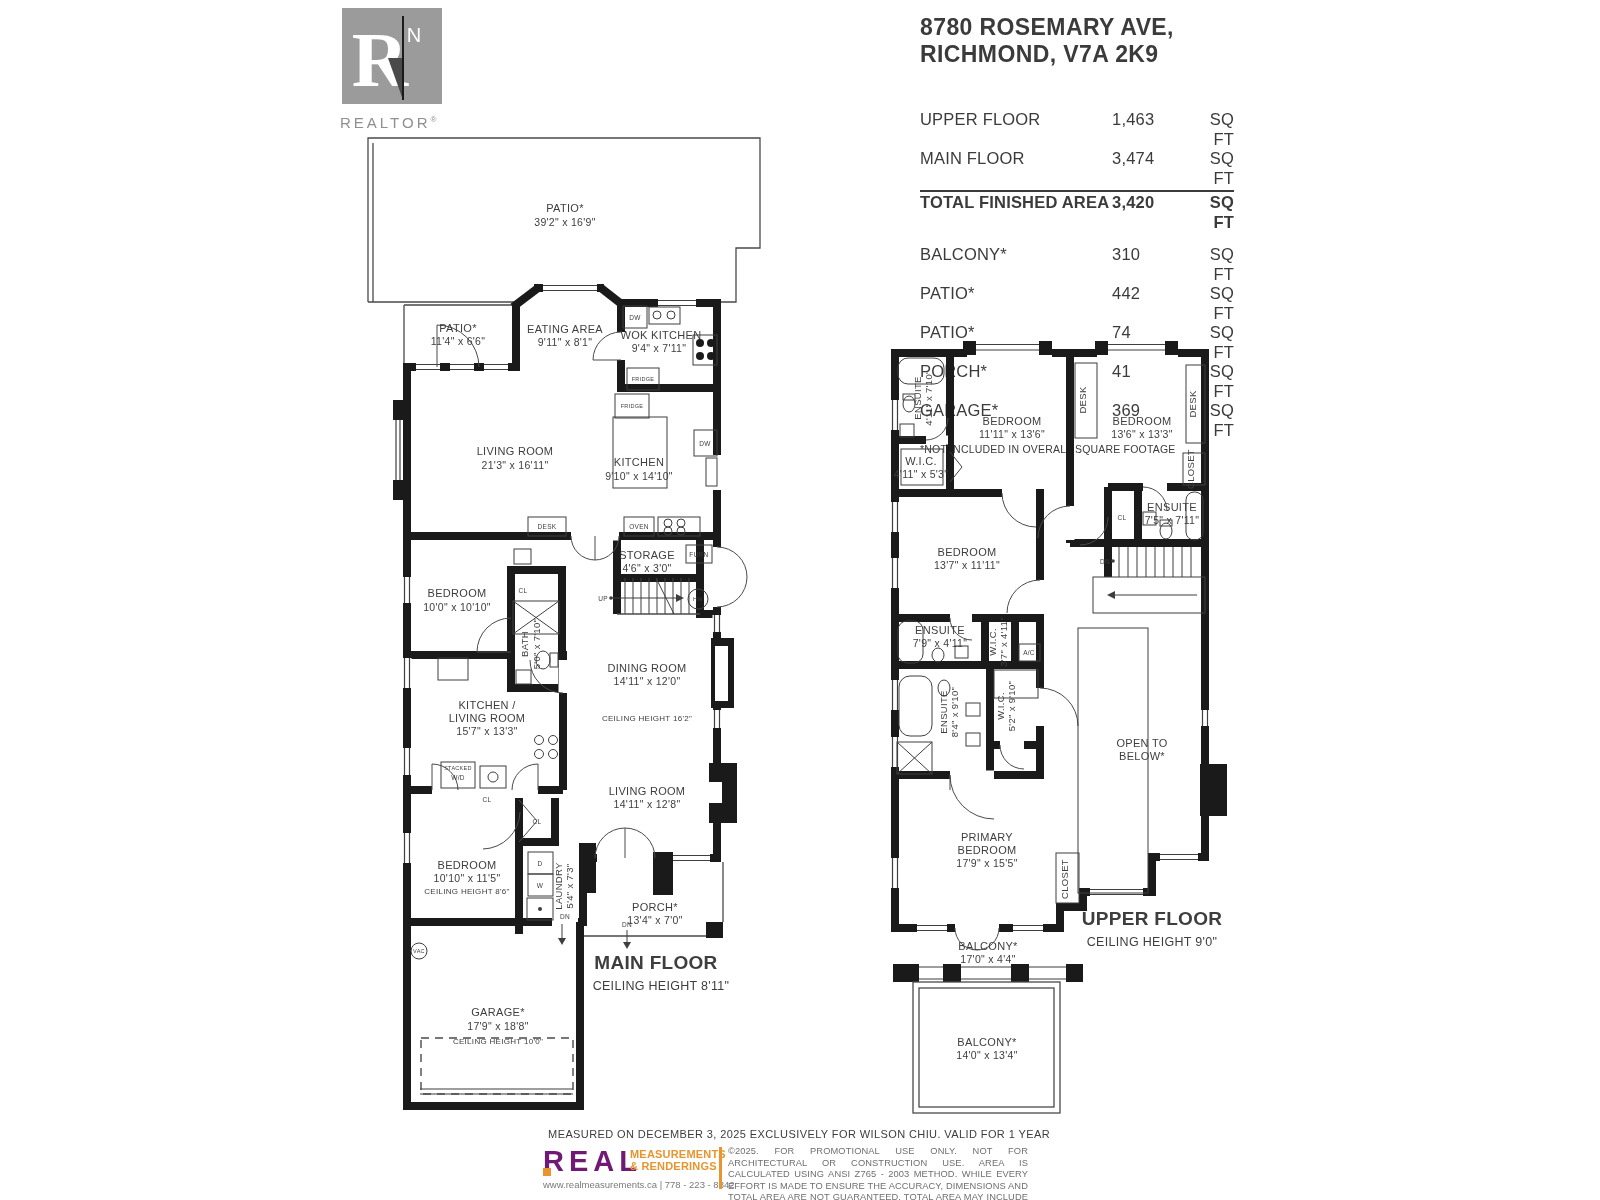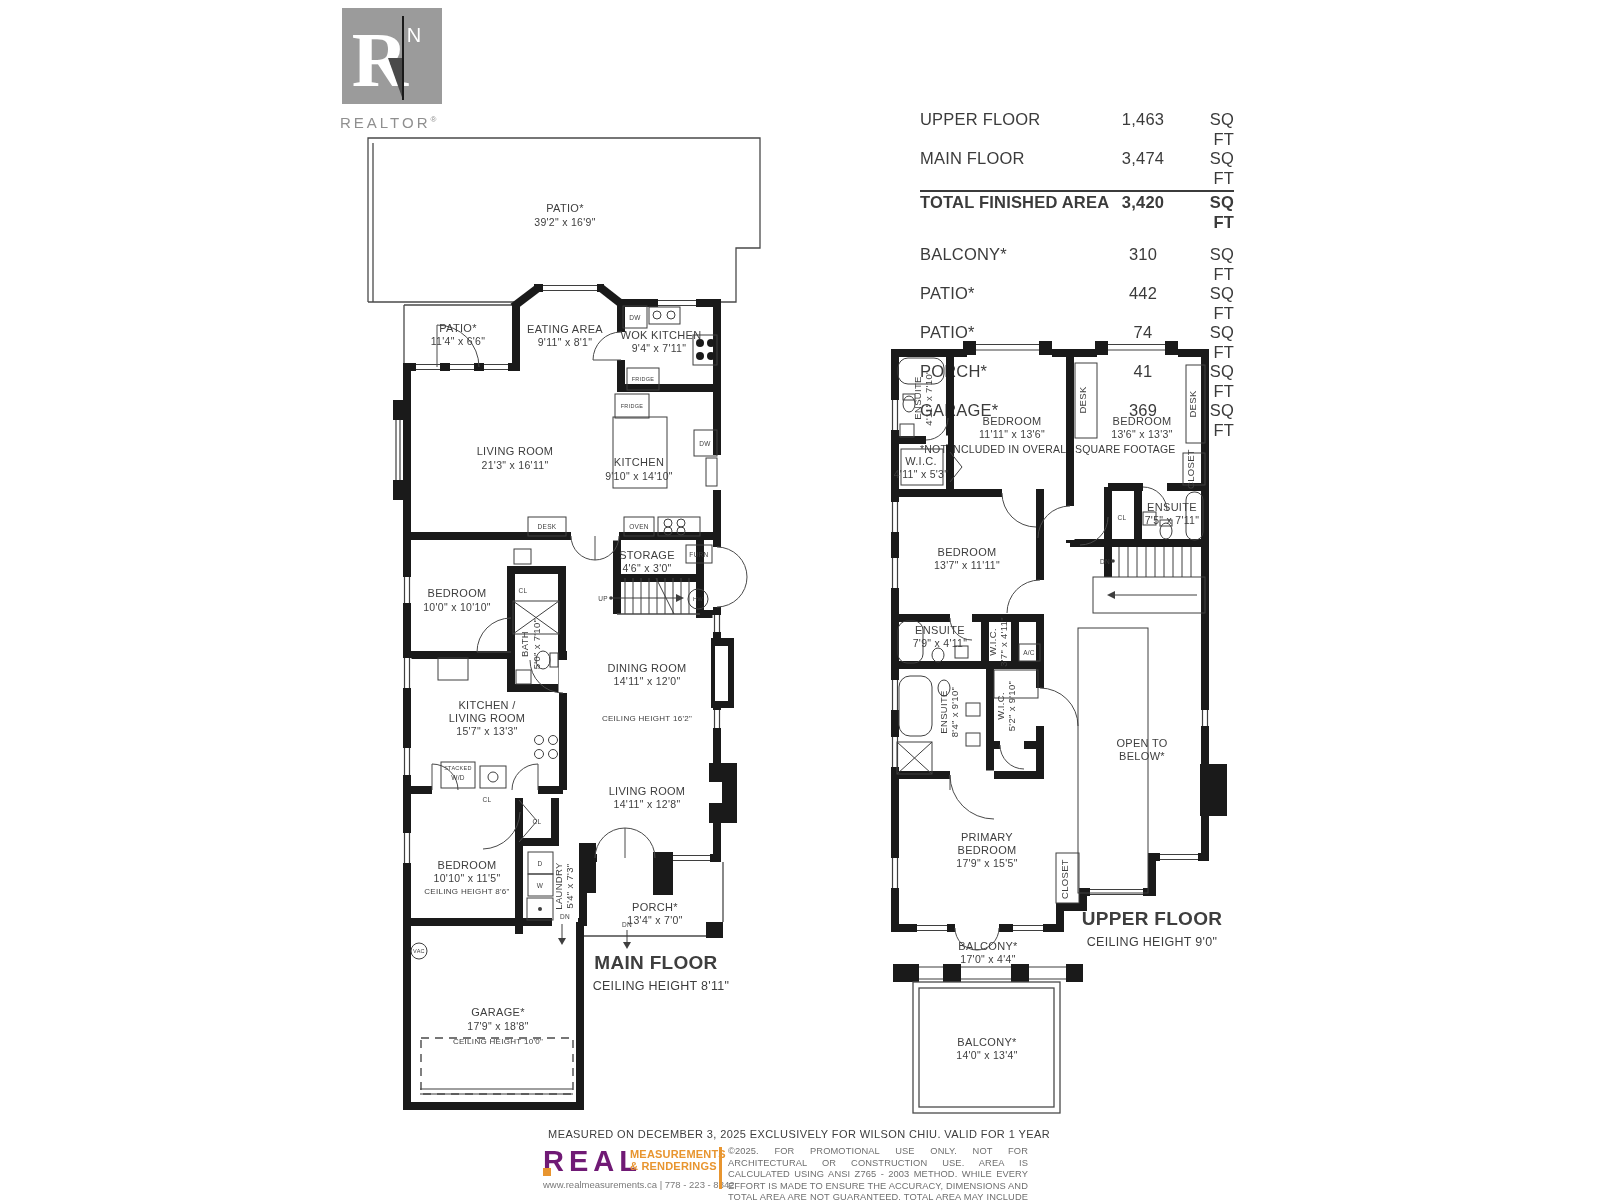--- a/index.html
+++ b/index.html
@@ -7,21 +7,21 @@
         font-family:"Liberation Sans", sans-serif;color:#3d3d3d;}
   
   .rlogo{position:absolute;left:340px;top:8px;width:104px;}
   .rlogo-word{margin-top:2px;font-size:15px;letter-spacing:3px;color:#8f8f8f;}
   
   .addr{position:absolute;left:920px;top:14px;font-size:23px;font-weight:bold;
         line-height:27px;letter-spacing:0.4px;color:#3b3b3b;}
   .artable{position:absolute;left:920px;top:110px;width:314px;font-size:16.5px;color:#3b3b3b;}
   .arow{display:flex;line-height:19.5px;letter-spacing:0.2px;}
   .alabel{flex:1;}
-  .aval{width:62px;text-align:center;}
+  .aval{width:62px;text-align:left;}
   .aunit{width:48px;text-align:right;padding-left:12px;}
   .adivider{border-top:2px solid #3b3b3b;margin:2px 0 1px 0;}
   .arow.total{font-weight:bold;}
   .argap{height:13px;}
   .afoot{margin-top:3px;font-size:10.5px;letter-spacing:0.2px;}
   
   svg.plan{position:absolute;}
   svg.plan text{fill:#3e3e3e;font-family:"Liberation Sans",sans-serif;letter-spacing:0.3px;}
   .walls{stroke:#1a1a1a;stroke-width:8;fill:none;stroke-linecap:butt;}
   .thin{stroke:#4a4a4a;stroke-width:1.3;fill:none;}
@@ -61,20 +61,24 @@
     <svg width="104" height="100" viewBox="0 0 104 100">
       <rect x="2" y="0" width="100" height="96" fill="#9b9b9b"></rect>
       <text x="40" y="78" font-size="78" font-weight="bold" fill="#ffffff" text-anchor="middle" font-family="Liberation Serif, serif">R</text>
       <polygon points="48,50 63,92 63,50" fill="#4a4a4a"></polygon>
       <line x1="63" y1="8" x2="63" y2="92" stroke="#1a1a1a" stroke-width="2"></line>
       <text x="74" y="34" font-size="20" fill="#ffffff" text-anchor="middle">N</text>
     </svg>
     <div class="rlogo-word"><span>REALTOR</span><sup style="font-size:8px">®</sup></div>
   </div>
 
+  <div class="addr">
+    <div>8780 ROSEMARY AVE,</div>
+    <div>RICHMOND, V7A 2K9</div>
+  </div>
 
   <div class="artable">
     <div class="arow">
       <span class="alabel">UPPER FLOOR</span>
       <span class="aval">1,463</span>
       <span class="aunit">SQ FT</span>
     </div>
     <div class="arow">
       <span class="alabel">MAIN FLOOR</span>
       <span class="aval">3,474</span>

